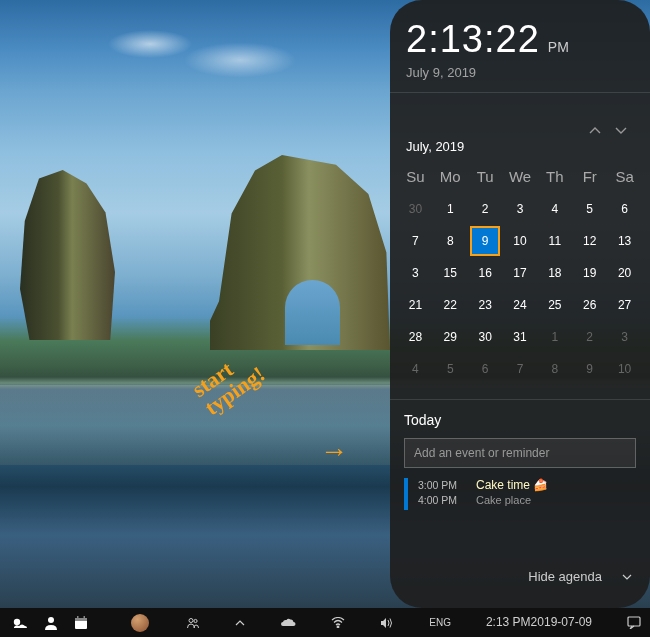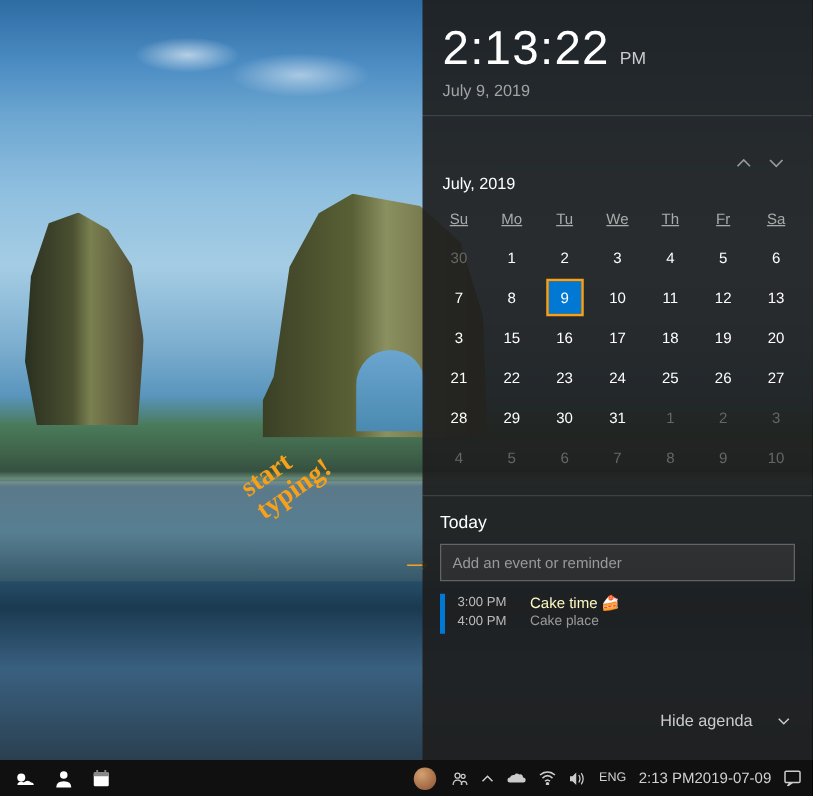--- a/index.html
+++ b/index.html
@@ -29,36 +29,36 @@
   background: linear-gradient(to bottom, #6ba5d0, #4a8ab0);
   border-radius: 28px 28px 0 0; }
 .beach { position:absolute; left:0; right:0; top:385px; height:80px;
   background: linear-gradient(to bottom, rgba(210,200,180,.3), rgba(120,130,110,.2)); }
 .annotation { position:absolute; left:195px; top:360px; color:#f7a01a;
   font-family: "Segoe Script", cursive; font-weight:bold; font-size:22px;
   transform: rotate(-35deg); line-height:1; white-space:pre; }
 .arrow { position:absolute; left:320px; top:432px; color:#f7a01a; font-size:28px; }
 
 
-.flyout { position:absolute; right:0; top:0; width:312px; bottom:29px;
-  background: rgba(30,30,30,.92); color:#fff; display:flex; flex-direction:column; }
+.flyout { position:absolute; right:0; top:0; width:260px; bottom:29px;
+  background: rgba(30,30,30,.92); color:#fff; display:flex; flex-direction:column;border-radius:32px; }
 .clock-sec { padding:18px 16px 12px; }
 .time-row { display:flex; align-items:baseline; gap:8px; }
 .big-time { font-size:38px; font-weight:300; letter-spacing:1px; }
 .ampm { font-size:14px; color:#ccc; }
 .date-line { font-size:13px; color:#a3a3a3; margin-top:4px; cursor:pointer; }
 .divider { height:1px; background:rgba(255,255,255,.12); }
 
 .cal-sec { padding:10px 8px 14px; }
 .cal-head { display:flex; align-items:center; padding:4px 8px 10px; }
 .cal-month { font-size:13px; flex:1;margin-top:32px; }
 .chev { width:26px; height:20px; display:flex; align-items:center; justify-content:center;
   color:#999; cursor:pointer; font-size:11px; }
 .cal-grid { display:grid; grid-template-columns:repeat(7,1fr); text-align:center; }
-.dow { font-size:12px; color:#aaa; padding:4px 0 8px;text-decoration:underline; }
+.dow { font-size:15px; color:#aaa; padding:4px 0 8px; }
 .day { font-size:12px; color:#fff; height:32px; display:flex;
   align-items:center; justify-content:center; cursor:pointer; }
 .day.dim { color:#666; }
 .day.today span { display:inline-flex; width:26px; height:26px;
   align-items:center; justify-content:center; background:#0078d4;
   outline:2px solid #f7a01a; }
 
 .agenda-sec { padding:12px 14px; flex:1; display:flex; flex-direction:column; gap:10px; }
 .today-lbl { font-size:14px; }
 .event-input { width:100%; background:rgba(255,255,255,.06);
@@ -75,21 +75,21 @@
   font-size:13px; color:#ccc; cursor:pointer; display:flex; gap:20px; align-items:center; }
 
 
 .taskbar { position:absolute; left:0; right:0; bottom:0; height:29px;
   background:#101010; display:flex; align-items:center; color:#fff;
   font-size:11px; padding:0 4px; }
 .tb-btn { height:29px; padding:0 7px; display:flex; align-items:center;
   justify-content:center; cursor:pointer; }
 .spacer { flex:1; }
 .tray { display:flex; align-items:center; height:100%; }
-.tray .tb-btn { padding:0 5px; color:#d0d0d0; font-size:12px; }
+.tray .tb-btn { padding:0 5px; color:#d0d0d0; font-size:12px;margin-left:25px; }
 .clock-tray { line-height:1.1; text-align:left; padding:0 8px; font-size:10px; }
 .avatar { width:18px; height:18px; border-radius:50%;
   background: radial-gradient(circle at 35% 30%, #d4a070, #8a5030); }
 svg { display:block; }
 </style>
 </head>
 <body>
 
 <div class="desktop">
   <div class="clouds"></div>

